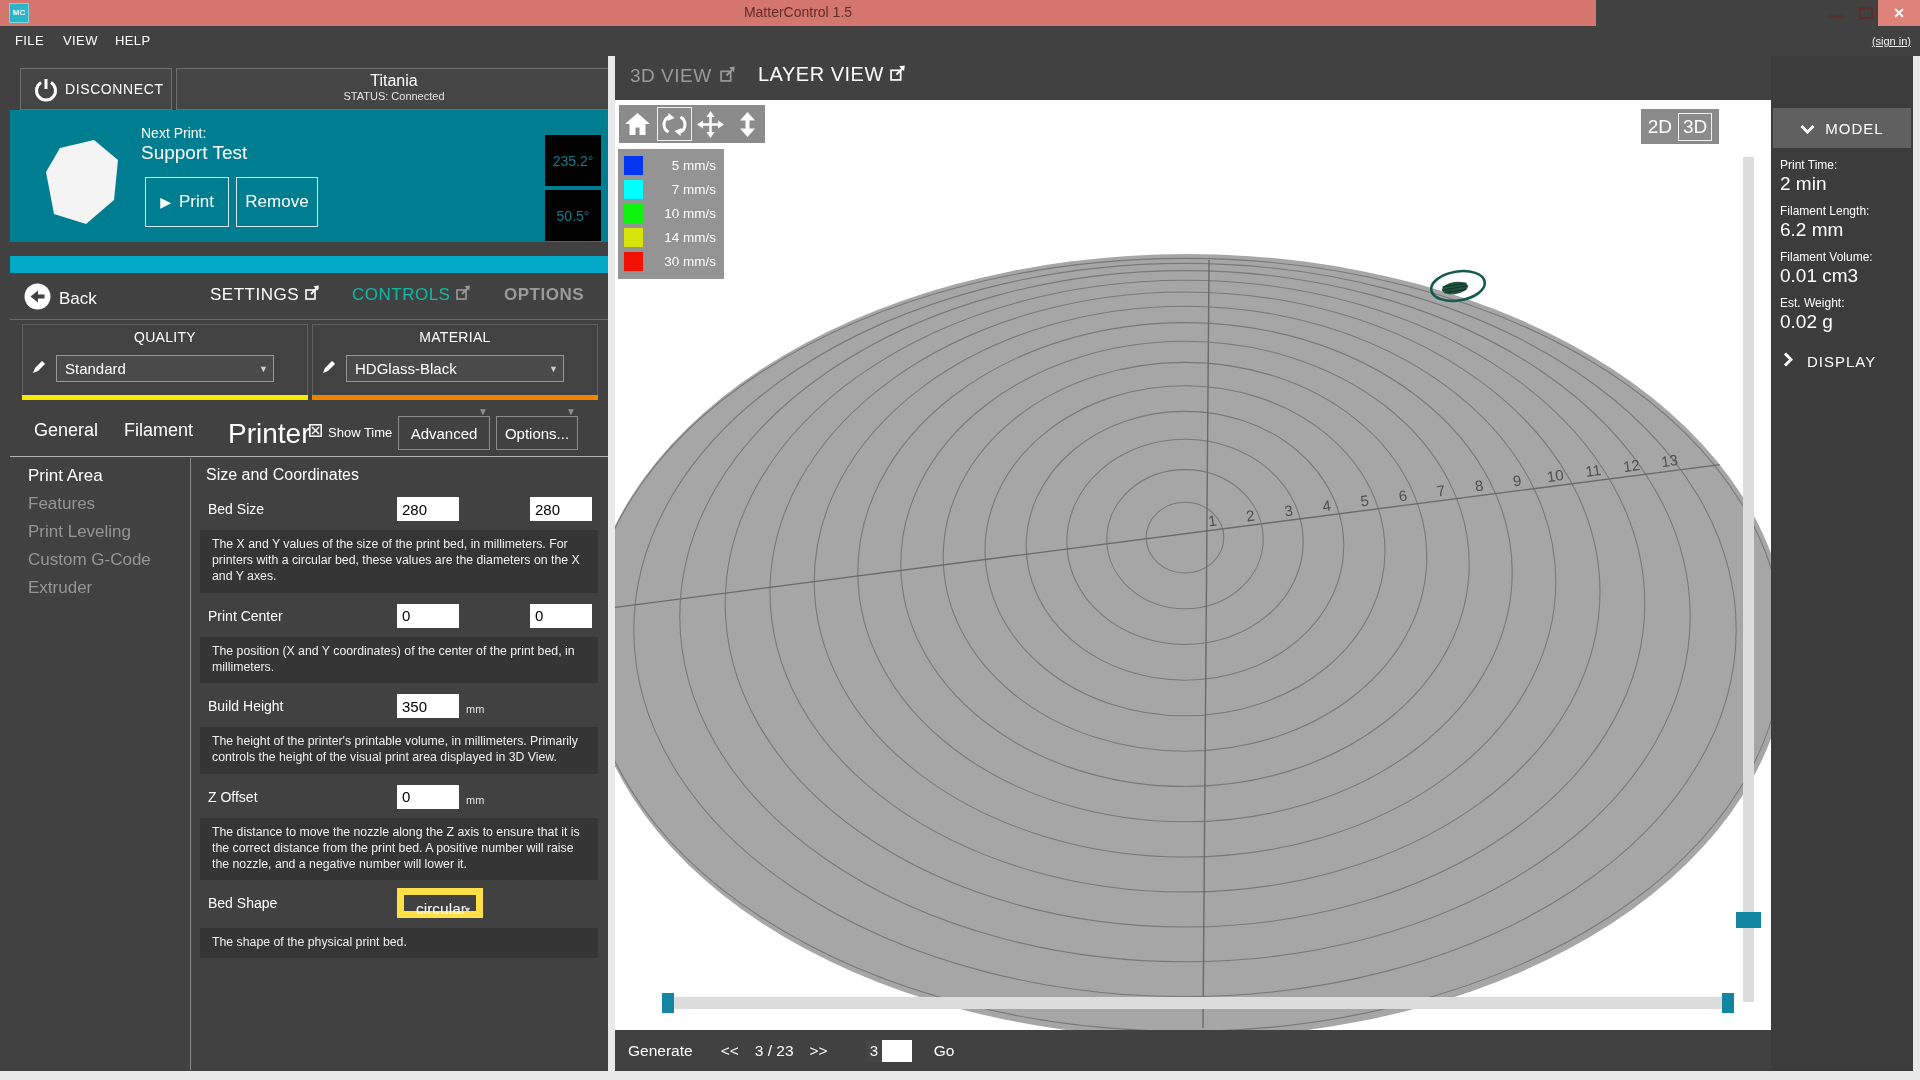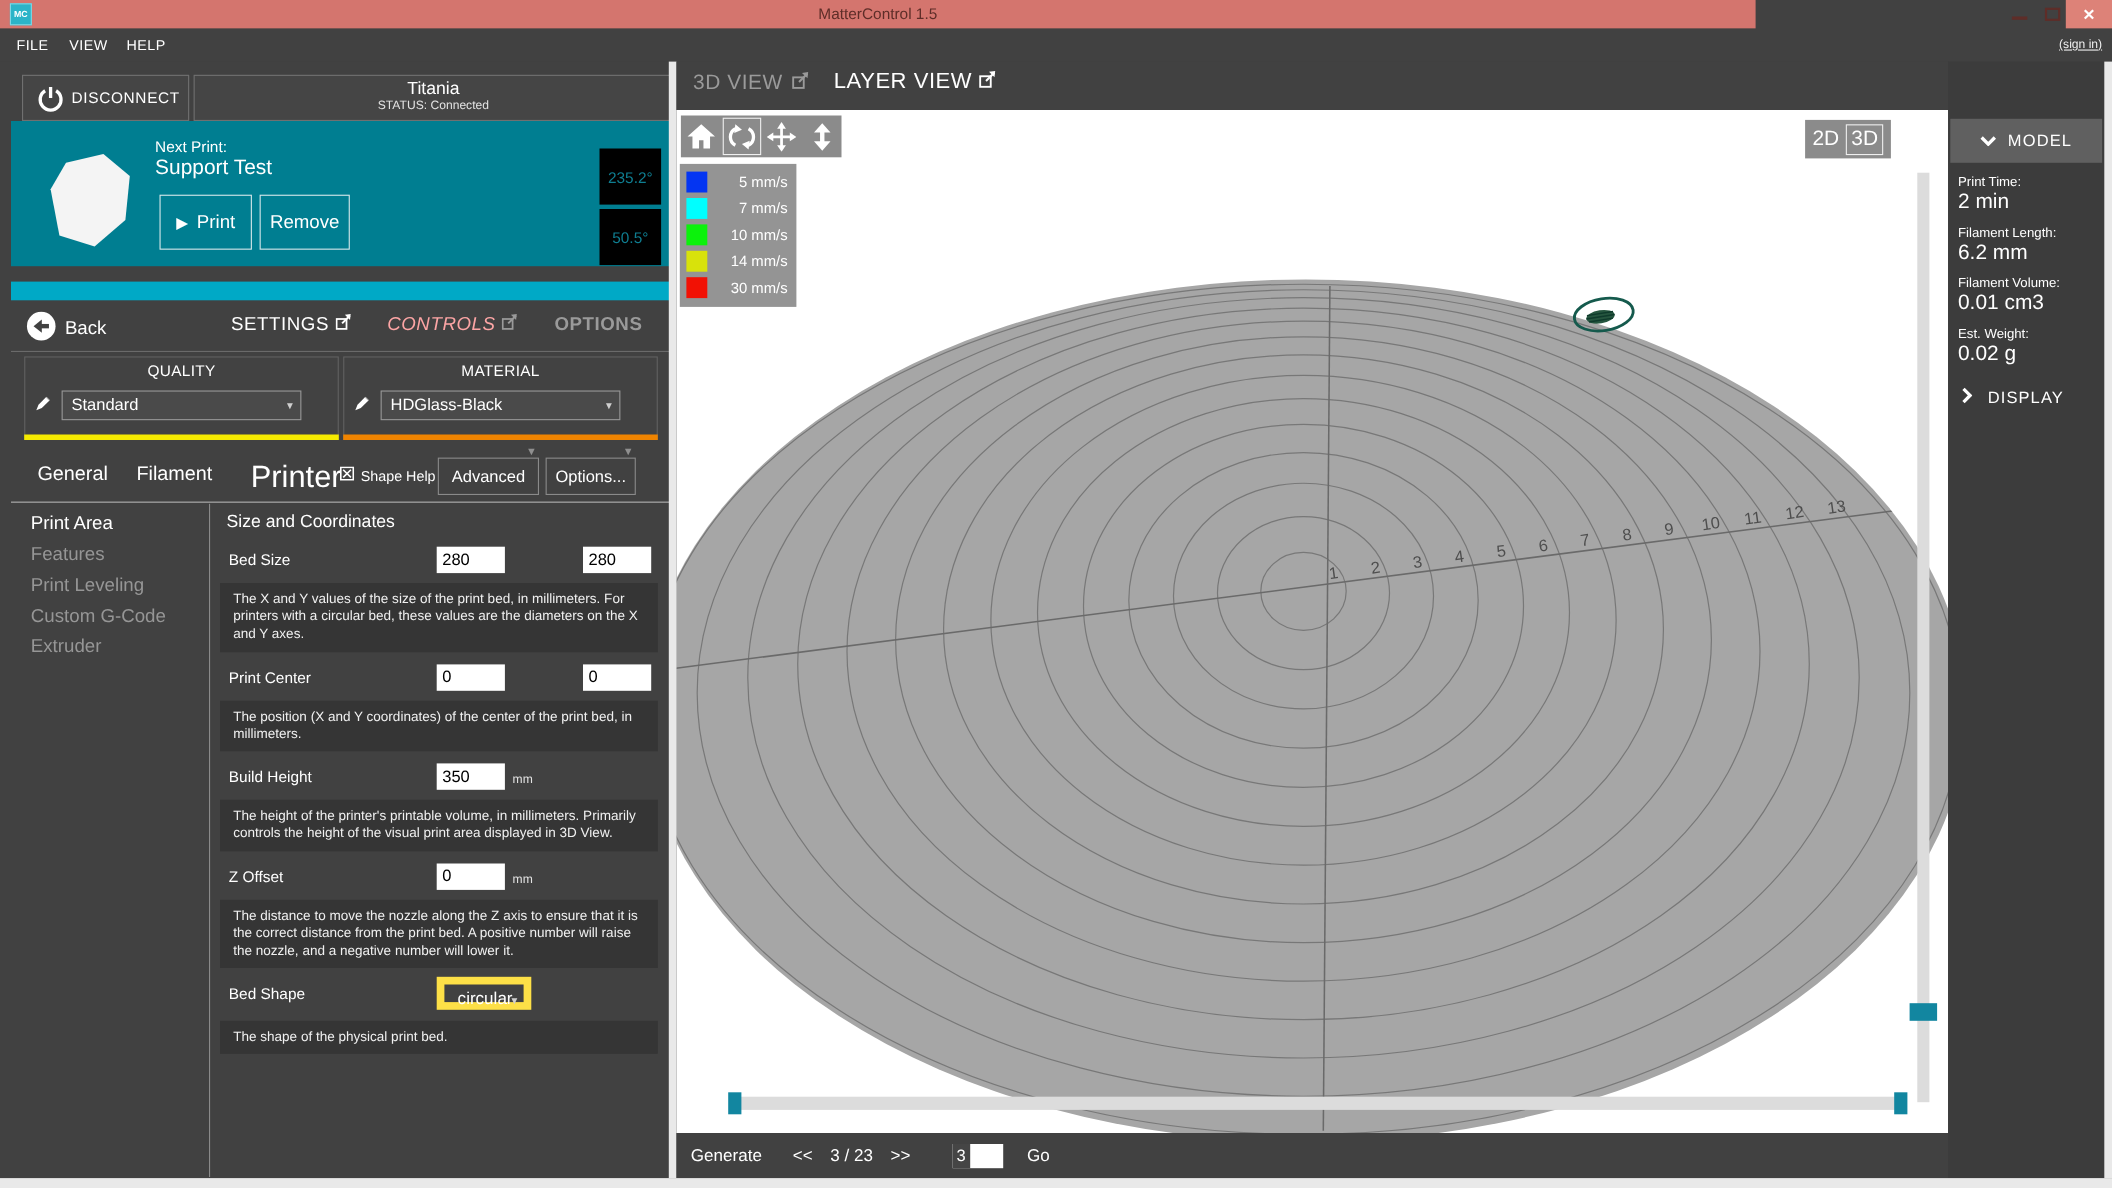--- a/index.html
+++ b/index.html
@@ -38,21 +38,21 @@
   #btn-remove { left:226px; width:82px; }
   .temp { position:absolute; left:535px; width:56px; height:51px; background:#000000; color:#0f7e91; font-size:14px; display:flex; align-items:center; justify-content:center; }
   #temp-hotend { top:25px; } #temp-bed { top:80px; }
 
   #progress-strip { position:absolute; left:0; top:190px; width:602px; height:17px; background:#00a9c6; }
 
   #nav-row { position:absolute; left:0; top:208px; width:602px; height:46px; color:#fff; }
   #back-btn { position:absolute; left:14px; top:9px; display:flex; gap:8px; align-items:center; font-size:17px; }
   .nav-link { position:absolute; top:11px; font-size:17px; letter-spacing:.5px; display:flex; gap:6px; align-items:center; }
   #nav-settings { left:200px; color:#fff; }
-  #nav-controls { left:342px; color:#fca5a5;font-style:italic; }
+  #nav-controls { left:342px; color:#14b8a6; }
   #nav-options  { left:494px; color:#9a9a9a;font-weight:bold; }
   #nav-row .rule { position:absolute; left:0; bottom:0; width:602px; height:1px; background:#6a6a6a; }
 
   .preset { position:absolute; top:258px; width:286px; height:76px; border:1px solid #616161; background:#424242; }
   #preset-quality { left:12px; } #preset-material { left:302px; }
   .preset .ttl { text-align:center; color:#fff; font-size:14px; margin-top:4px; letter-spacing:.3px; }
   .preset .row { position:absolute; left:8px; top:30px; display:flex; align-items:center; gap:8px; }
   .psel { position:relative; width:218px; height:27px; border:1px solid #979797; background:#4a4a4a; color:#fff; font-size:15px; line-height:25px; padding-left:8px; }
   .psel .car { position:absolute; right:5px; top:1px; font-size:9px; color:#cfcfcf; }
   .preset .bar { position:absolute; left:-1px; bottom:-1px; width:286px; height:5px; }
@@ -268,21 +268,21 @@
     <span class="stab" id="tab-filament">Filament</span>
     <span class="stab" id="tab-printer">Printer</span>
     <span id="show-help">
       <span>
         <svg width="13" height="13" viewBox="0 0 13 13">
             <rect x="0.8" y="0.8" width="11.4" height="11.4" fill="none" stroke="#fff" stroke-width="1.5"></rect>
             <line x1="3" y1="3" x2="10" y2="10" stroke="#fff" stroke-width="1.4"></line>
             <line x1="10" y1="3" x2="3" y2="10" stroke="#fff" stroke-width="1.4"></line>
           </svg>
       </span>
-      <span>Shape Help</span>
+      <span>Show Time</span>
     </span>
     <div class="tbtn" id="btn-advanced">
       <span>Advanced</span>
       <span class="cor">▼</span>
     </div>
     <div class="tbtn" id="btn-options">
       <span>Options...</span>
       <span class="cor">▼</span>
     </div>
   </div>

